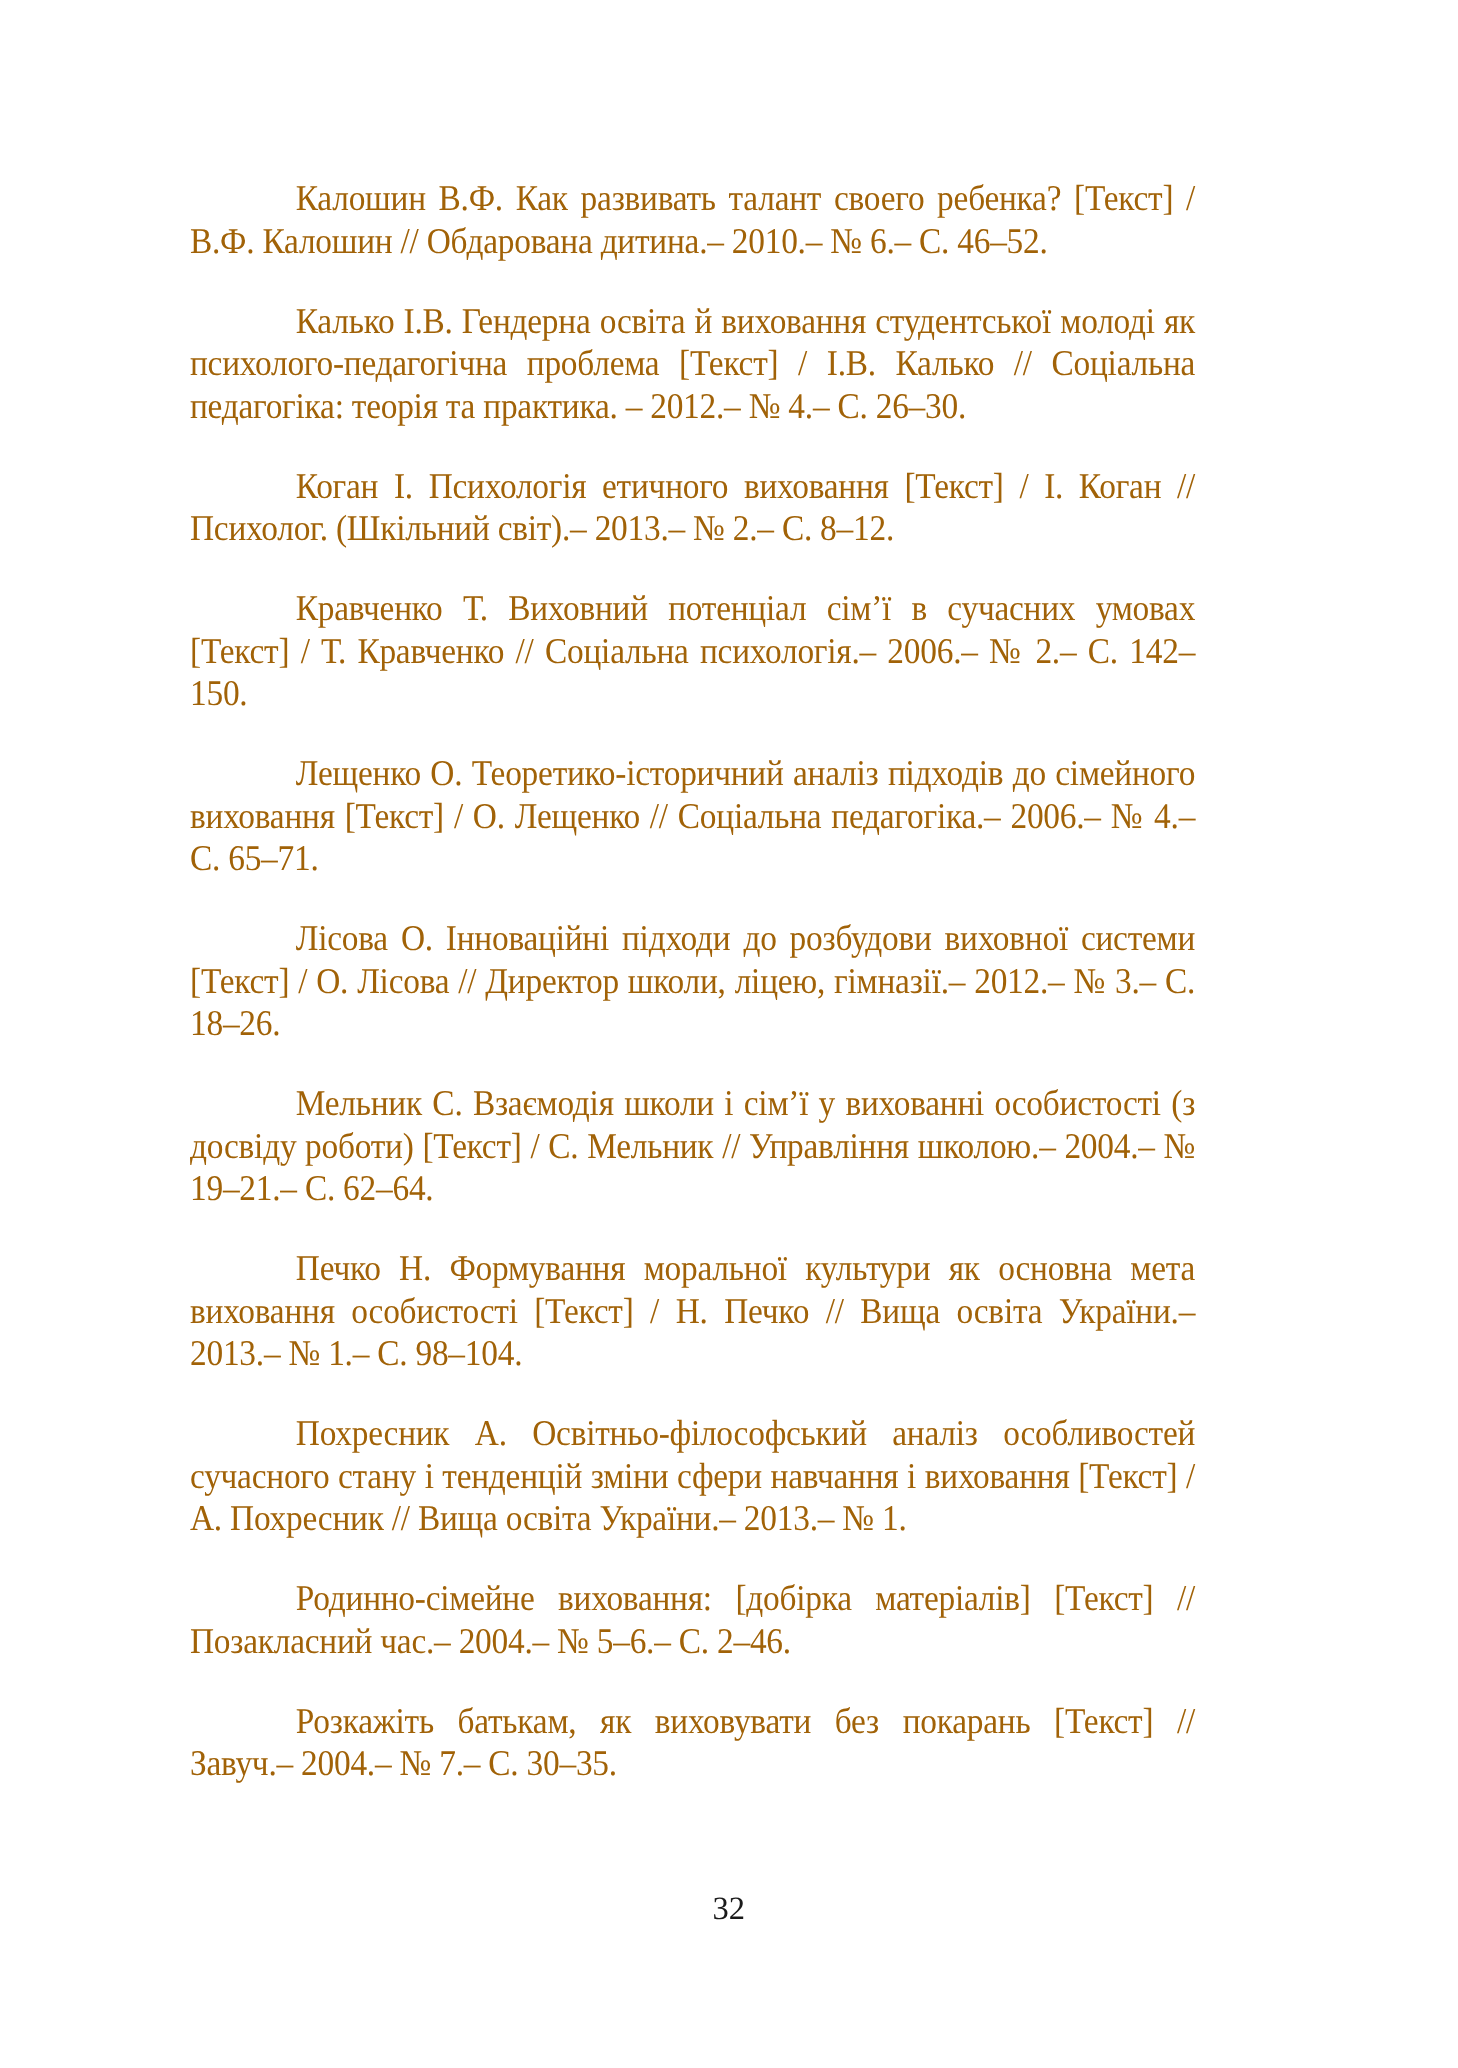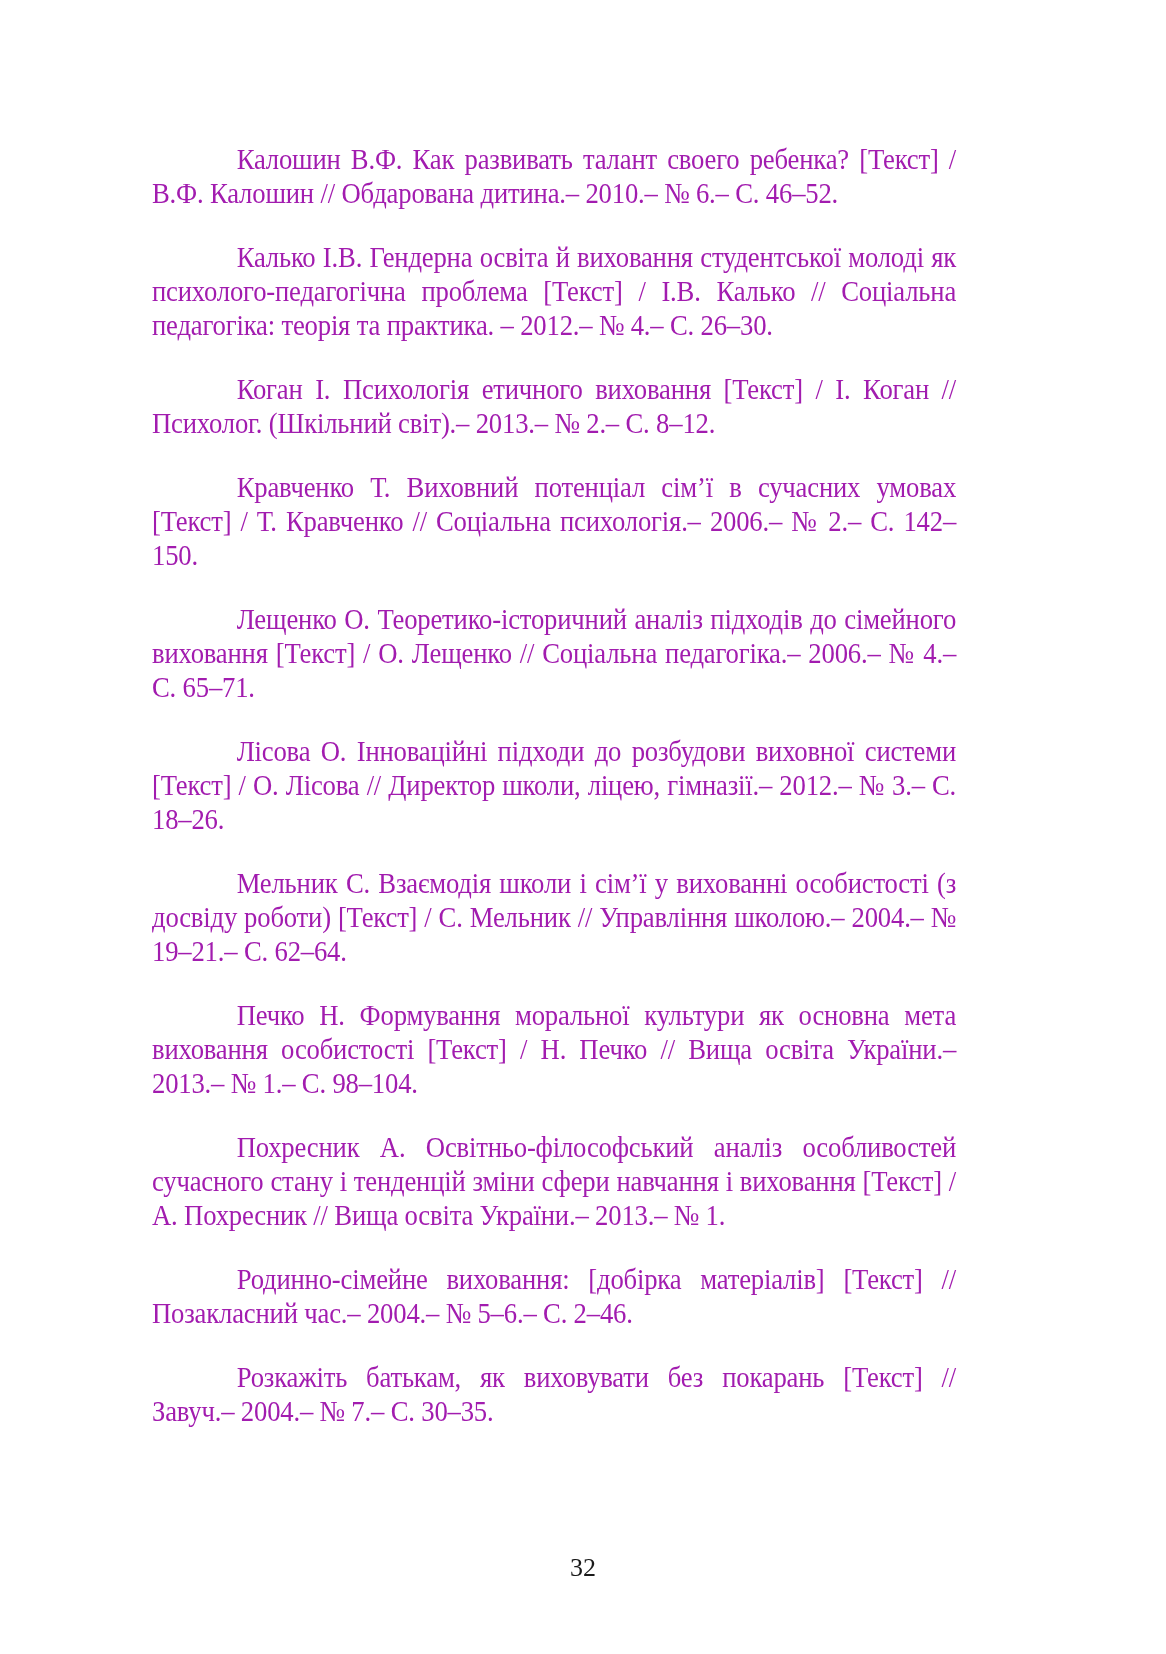--- a/index.html
+++ b/index.html
@@ -14,42 +14,41 @@
       overflow: hidden;
     }
     .page {
       position: absolute;
       left: 152px;
       top: 142px;
       width: 804px;
       font-family: "Liberation Serif", "DejaVu Serif", serif;
       font-size: 29px;
       line-height: 34px;
-      color: #a21caf;
+      color: #a16207;
     }
     .entry {
       margin: 0 0 30px 0;
       text-indent: 92px;
       text-align: justify;
       text-align-last: left;
       letter-spacing: -0.2px;
       transform: scaleX(0.92);
       transform-origin: left top;
       width: 874px;
     }
     .page-number {
       position: absolute;
       left: 0;
       width: 1166px;
       top: 1512px;
       text-align: center;
       font-family: "Liberation Serif", "DejaVu Serif", serif;
       font-size: 26px;
       color: #1a1a1a;
-      margin-top: 41px;
     }
   </style>
 </head>
 <body>
 
 <div class="page">
   <p class="entry">Калошин В.Ф. Как развивать талант своего ребенка? [Текст] / В.Ф. Калошин // Обдарована дитина.– 2010.– № 6.– С. 46–52.</p>
   <p class="entry">Калько І.В. Гендерна освіта й виховання студентської молоді як психолого-педагогічна проблема [Текст] / І.В. Калько // Соціальна педагогіка: теорія та практика. – 2012.– № 4.– С. 26–30.</p>
   <p class="entry">Коган І. Психологія етичного виховання [Текст] / І. Коган // Психолог. (Шкільний світ).– 2013.– № 2.– С. 8–12.</p>
   <p class="entry">Кравченко Т. Виховний потенціал сім’ї в сучасних умовах [Текст] / Т. Кравченко // Соціальна психологія.– 2006.– № 2.– С. 142–150.</p>

